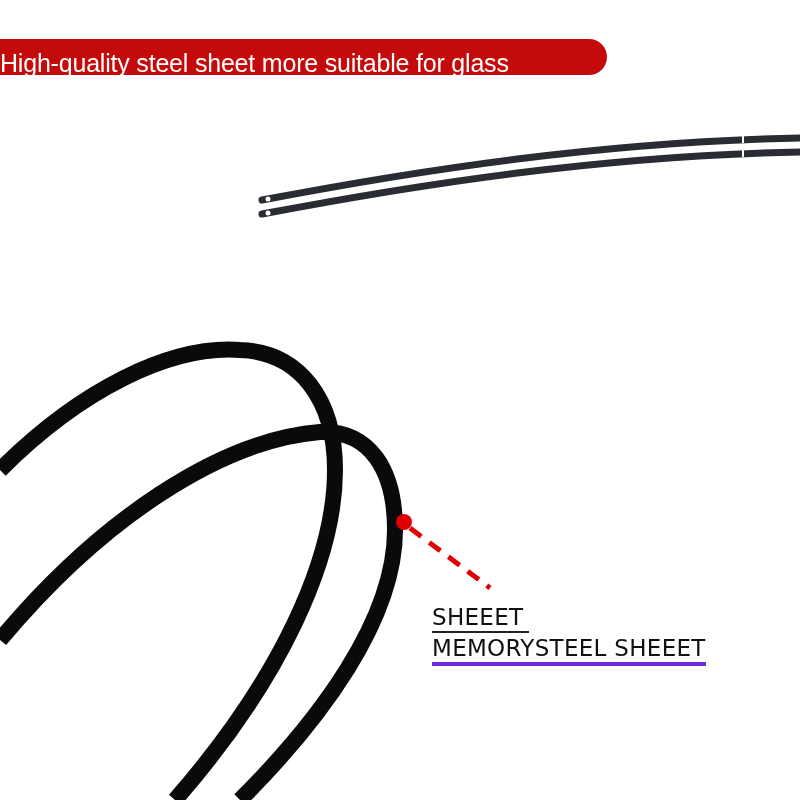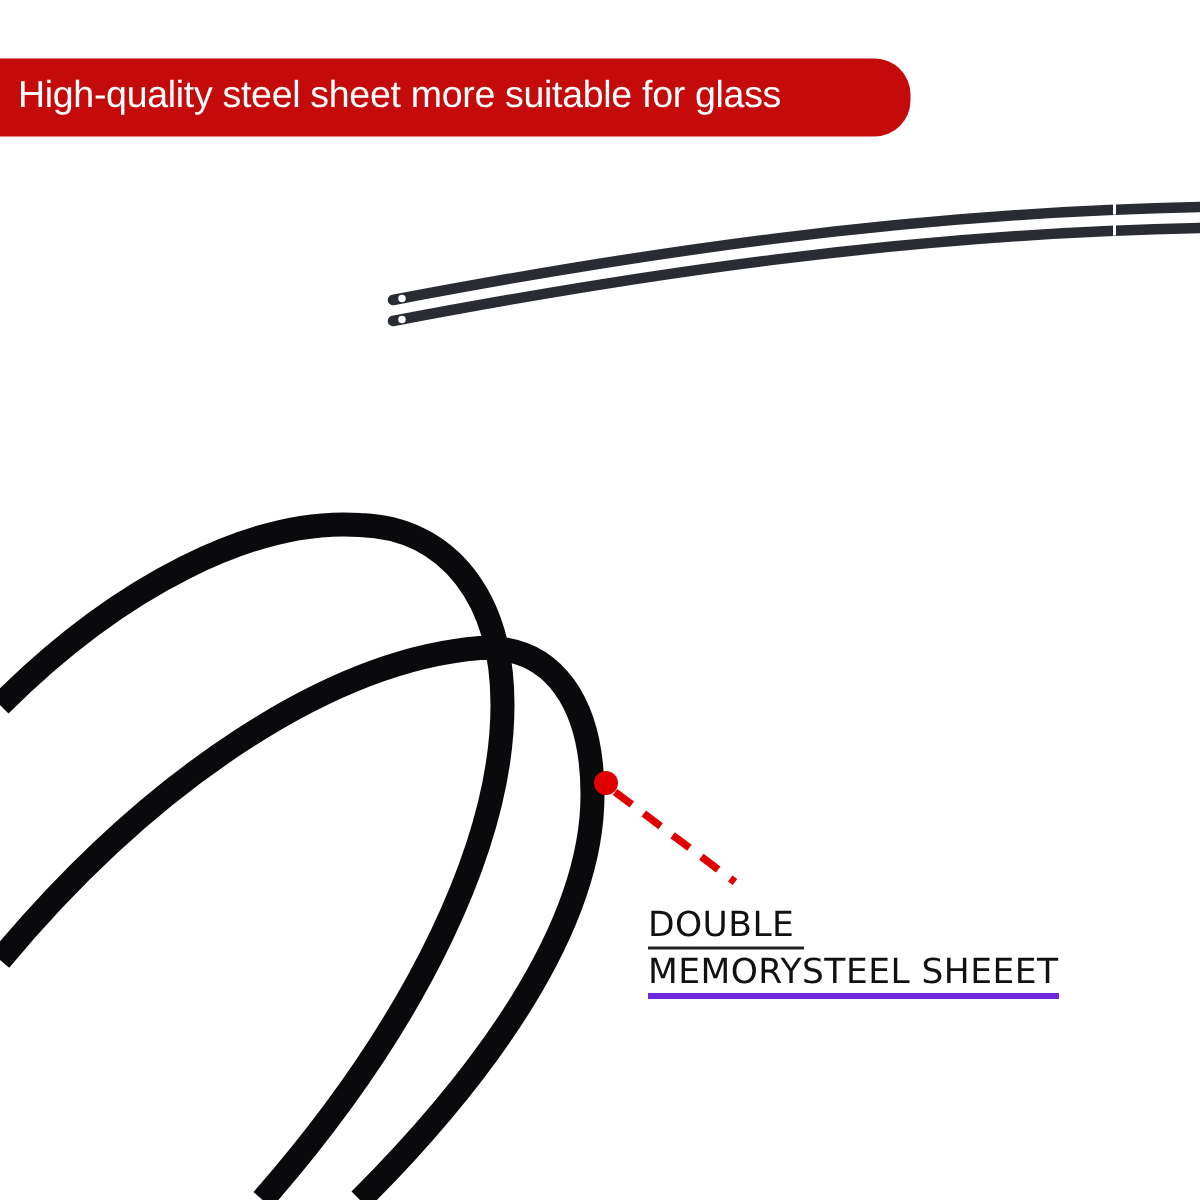--- a/index.html
+++ b/index.html
@@ -1,17 +1,17 @@
 <!DOCTYPE html>
 <html><head>
 <meta charset="utf-8">
 <style>
   html, body { margin:0; padding:0; background:#ffffff; }
   body { width:800px; height:800px; position:relative; overflow:hidden; font-family:"Liberation Sans", sans-serif; }
-  .banner { position:absolute; left:0; top:39px; width:607px; height:52px; background:#c40a0a; border-radius:0 24px 24px 0; color:#fff; font-size:25px; line-height:48px; padding-left:12px; box-sizing:border-box; white-space:nowrap; letter-spacing:-0.2px; }
+  .banner { position:absolute; left:0; top:39px; width:607px; height:36px; background:#c40a0a; border-radius:0 24px 24px 0; color:#fff; font-size:25px; line-height:48px; box-sizing:border-box; white-space:nowrap; letter-spacing:-0.2px; }
   .art { position:absolute; left:0; top:0; width:800px; height:800px; }
   .label { position:absolute; left:432px; color:#111; font-family:"DejaVu Sans", sans-serif; font-size:23px; line-height:28px; letter-spacing:0.3px; }
   .l1 { top:603px; border-bottom:2px solid #222; padding-right:6px; }
   .l2 { top:634px; border-bottom:4px solid #6d28d9; }
 </style>
 </head>
 <body>
 
 <div class="banner">High-quality steel sheet more suitable for glass</div>
 
@@ -27,14 +27,14 @@
   <g fill="none" stroke="#0a0a0c" stroke-linecap="butt">
     <path d="M0 470 C 80 390, 170 345, 240 350 C 300 352, 335 400, 335 470 C 335 560, 280 680, 175 800" stroke-width="16"></path>
     <path d="M0 640 C 100 520, 220 440, 320 432 C 370 430, 395 470, 395 530 C 395 620, 320 720, 240 800" stroke-width="16"></path>
   </g>
   <g>
     <circle cx="404" cy="522" r="8" fill="#e00000"></circle>
     <line x1="410" y1="528" x2="490" y2="588" stroke="#e00000" stroke-width="5" stroke-dasharray="14 10"></line>
   </g>
 </svg>
 
-<div class="label l1">DOUBLE</div>
+<div class="label l1">SHEEET</div>
 <div class="label l2">MEMORYSTEEL SHEEET</div>
 
 </body></html>

